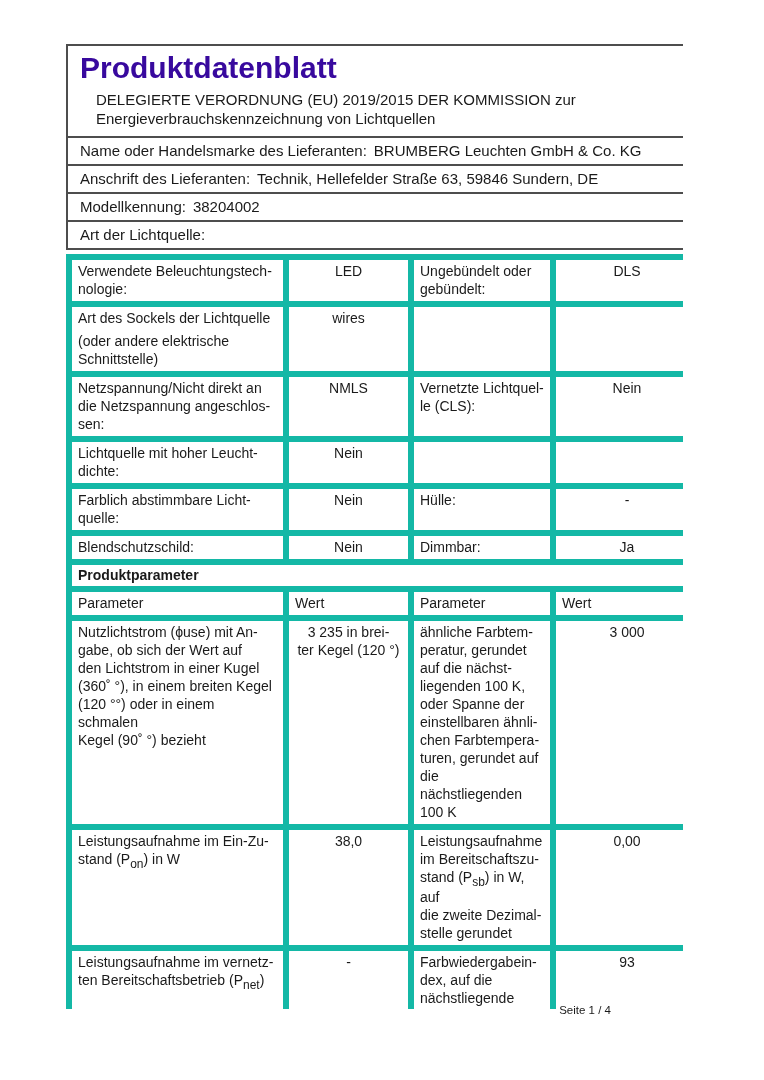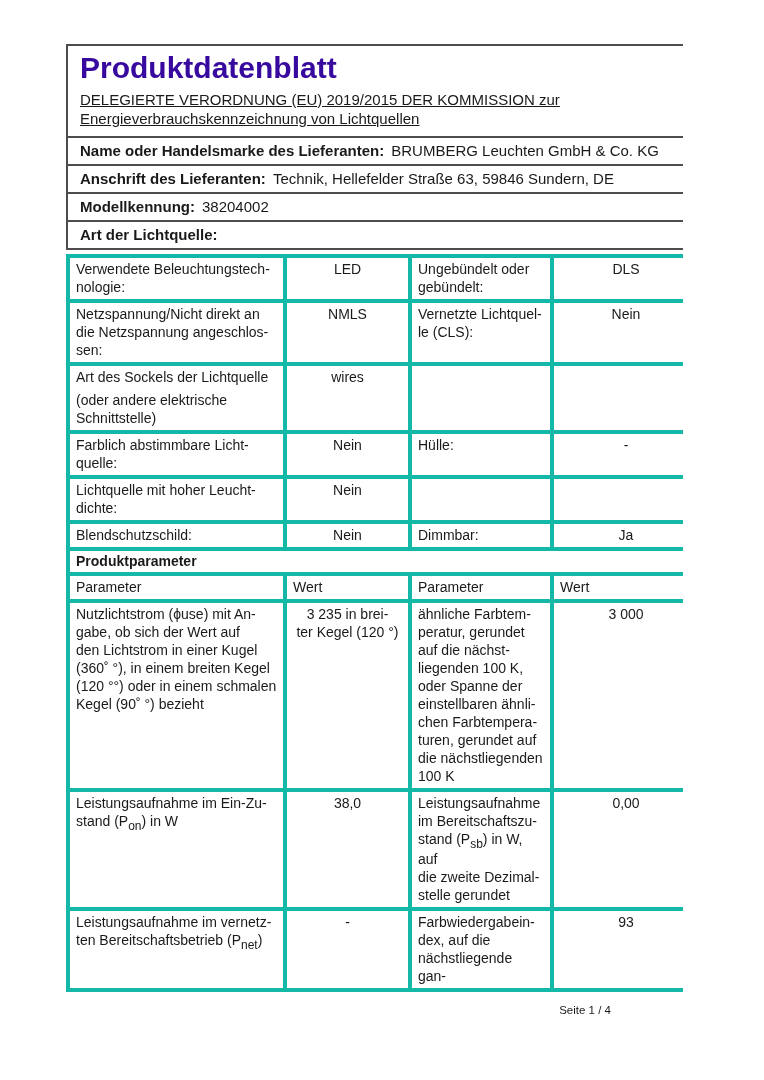--- a/index.html
+++ b/index.html
@@ -26,47 +26,46 @@
   }
   .title-box { padding: 5px 12px 8px 12px; }
   .doc-title {
     margin: 0;
     font-size: 30px;
     line-height: 34px;
     font-weight: bold;
     letter-spacing: 0px;
   }
   .doc-subtitle {
-    margin: 5px 0 0 0;
+    margin: 5px 0 0 16px;
     font-size: 15px;
     line-height: 19px;
     white-space: pre-line;
-    text-decoration: underline;
   }
   .info-row {
     border-top: 2px solid #4d4d4d;
     padding: 3px 12px;
     font-size: 15px;
     line-height: 20px;
   }
-  .info-row b { font-weight: bold; }
+  .info-row b { font-weight: normal; }
   .info-row .val { margin-left: 7px; }
   
   .table-clip {
     margin-top: 4px;
     height: 755px;
     overflow: hidden;
   }
   table.params {
     border-collapse: collapse;
     width: 632px;
     table-layout: fixed;
   }
   table.params td {
-    border: 4px solid #14b8a6;
+    border: 6px solid #14b8a6;
     font-size: 14px;
     line-height: 18px;
     padding: 2px 6px 3px 6px;
     vertical-align: top;
     white-space: pre-line;
     overflow: hidden;
   }
   table.params td.center { text-align: center; }
   table.params td.left { text-align: left; }
   table.params td.section {
@@ -123,48 +122,48 @@
         <tbody>
             <tr>
               <td class="left">Verwendete Beleuchtungstech-
 nologie:</td>
               <td class="center">LED</td>
               <td class="left">Ungebündelt oder
 gebündelt:</td>
               <td class="center">DLS</td>
             </tr>
             <tr>
+              <td class="left">Art des Sockels der Lichtquelle<span class="pgap"></span>(oder andere elektrische
+Schnittstelle)</td>
+              <td class="center">wires</td>
+              <td class="left"></td>
+              <td class="center"></td>
+            </tr>
+            <tr>
               <td class="left">Netzspannung/Nicht direkt an
 die Netzspannung angeschlos-
 sen:</td>
               <td class="center">NMLS</td>
               <td class="left">Vernetzte Lichtquel-
 le (CLS):</td>
               <td class="center">Nein</td>
             </tr>
             <tr>
-              <td class="left">Art des Sockels der Lichtquelle<span class="pgap"></span>(oder andere elektrische
-Schnittstelle)</td>
-              <td class="center">wires</td>
+              <td class="left">Lichtquelle mit hoher Leucht-
+dichte:</td>
+              <td class="center">Nein</td>
               <td class="left"></td>
               <td class="center"></td>
             </tr>
             <tr>
               <td class="left">Farblich abstimmbare Licht-
 quelle:</td>
               <td class="center">Nein</td>
               <td class="left">Hülle:</td>
               <td class="center">-</td>
-            </tr>
-            <tr>
-              <td class="left">Lichtquelle mit hoher Leucht-
-dichte:</td>
-              <td class="center">Nein</td>
-              <td class="left"></td>
-              <td class="center"></td>
             </tr>
             <tr>
               <td class="left">Blendschutzschild:</td>
               <td class="center">Nein</td>
               <td class="left">Dimmbar:</td>
               <td class="center">Ja</td>
             </tr>
             <tr>
               <td colspan="4" class="section">Produktparameter</td>
             </tr>

